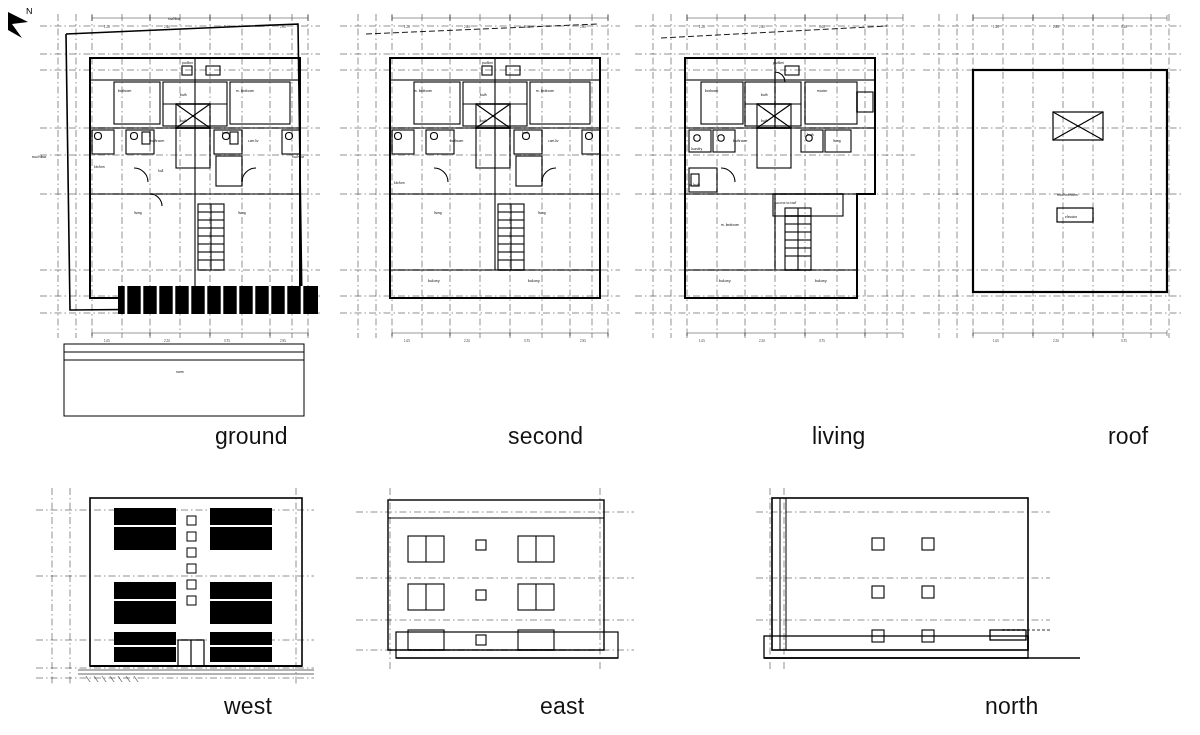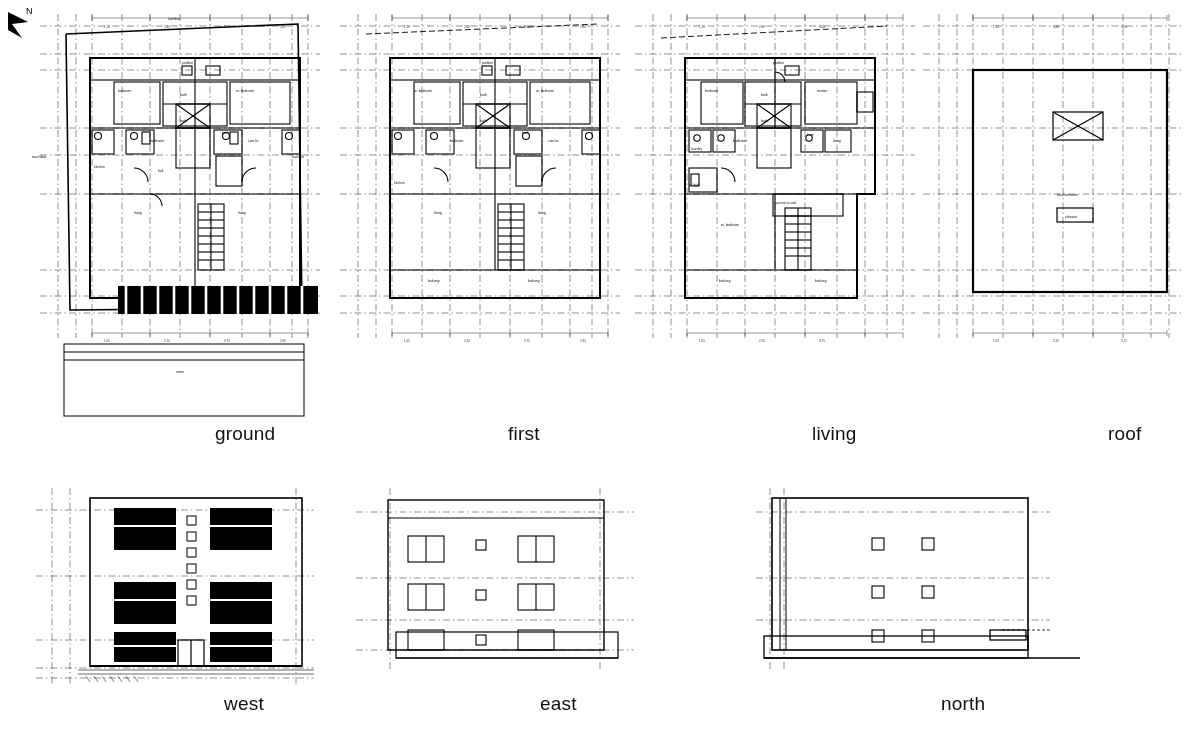--- a/index.html
+++ b/index.html
@@ -19,21 +19,21 @@
     position: absolute;
     left: 0; top: 0;
     width: 1200px;
     height: 735px;
   }
   .plan-block, .elev-block {
     position: absolute;
   }
   .caption {
     position: absolute;
-    font-size: 19px;
+    font-size: 23px;
     letter-spacing: 0.2px;
     color: #111;
     white-space: nowrap;
   }
   .north-arrow {
     position: absolute;
     left: 6px;
     top: 8px;
     width: 36px;
     height: 34px;
@@ -314,21 +314,21 @@
         <text class="dimtxt" x="134" y="20">2.40</text>
         <text class="dimtxt" x="194" y="20">3.60</text>
         <text class="dimtxt" x="250" y="20">2.80</text>
         <text class="dimtxt" x="74" y="334">1.05</text>
         <text class="dimtxt" x="134" y="334">2.20</text>
         <text class="dimtxt" x="194" y="334">3.75</text>
         <text class="dimtxt" x="250" y="334">2.95</text>
       </g>
     </svg>
   </div>
-  <div class="caption" style="left:508px; top:423px;">first</div>
+  <div class="caption" style="left:508px; top:423px;">second</div>
 
   <div class="plan-block" style="left:625px; top:8px;">
     <svg width="300" height="340" viewBox="0 0 300 340">
       <g stroke="#000" fill="none">
         <g stroke-dasharray="7 3 1.5 3" stroke-width="0.5" stroke="#222">
           <line x1="10" y1="18" x2="290" y2="18"></line>
           <line x1="10" y1="46" x2="290" y2="46"></line>
           <line x1="10" y1="62" x2="290" y2="62"></line>
           <line x1="10" y1="120" x2="290" y2="120"></line>
           <line x1="10" y1="147" x2="290" y2="147"></line>
@@ -611,15 +611,15 @@
           <rect x="14" y="156" width="264" height="22"></rect>
           <line x1="14" y1="178" x2="330" y2="178"></line>
           <rect x="240" y="150" width="36" height="10"></rect>
         </g>
         <g stroke-width="0.8" stroke-dasharray="3 2">
           <line x1="252" y1="150" x2="300" y2="150"></line>
         </g>
       </g>
     </svg>
   </div>
-  <div class="caption" style="left:941px; top:693px;">north</div>
+  <div class="caption" style="left:985px; top:693px;">north</div>
 
 </div>
 
 </body></html>

